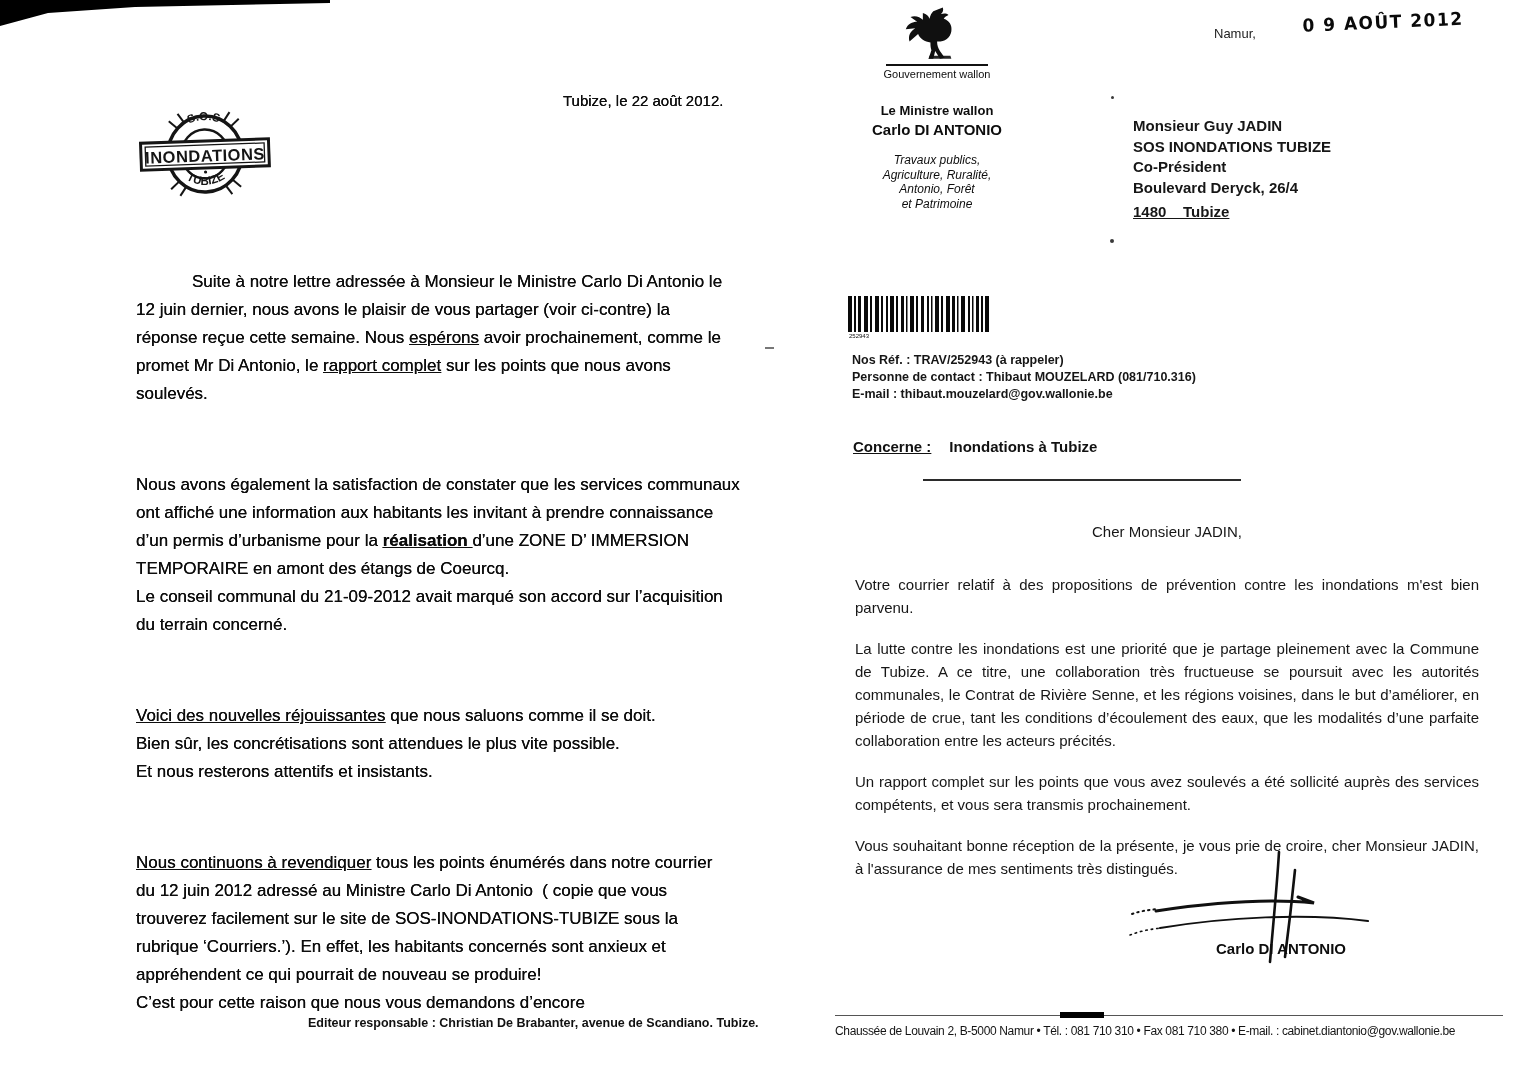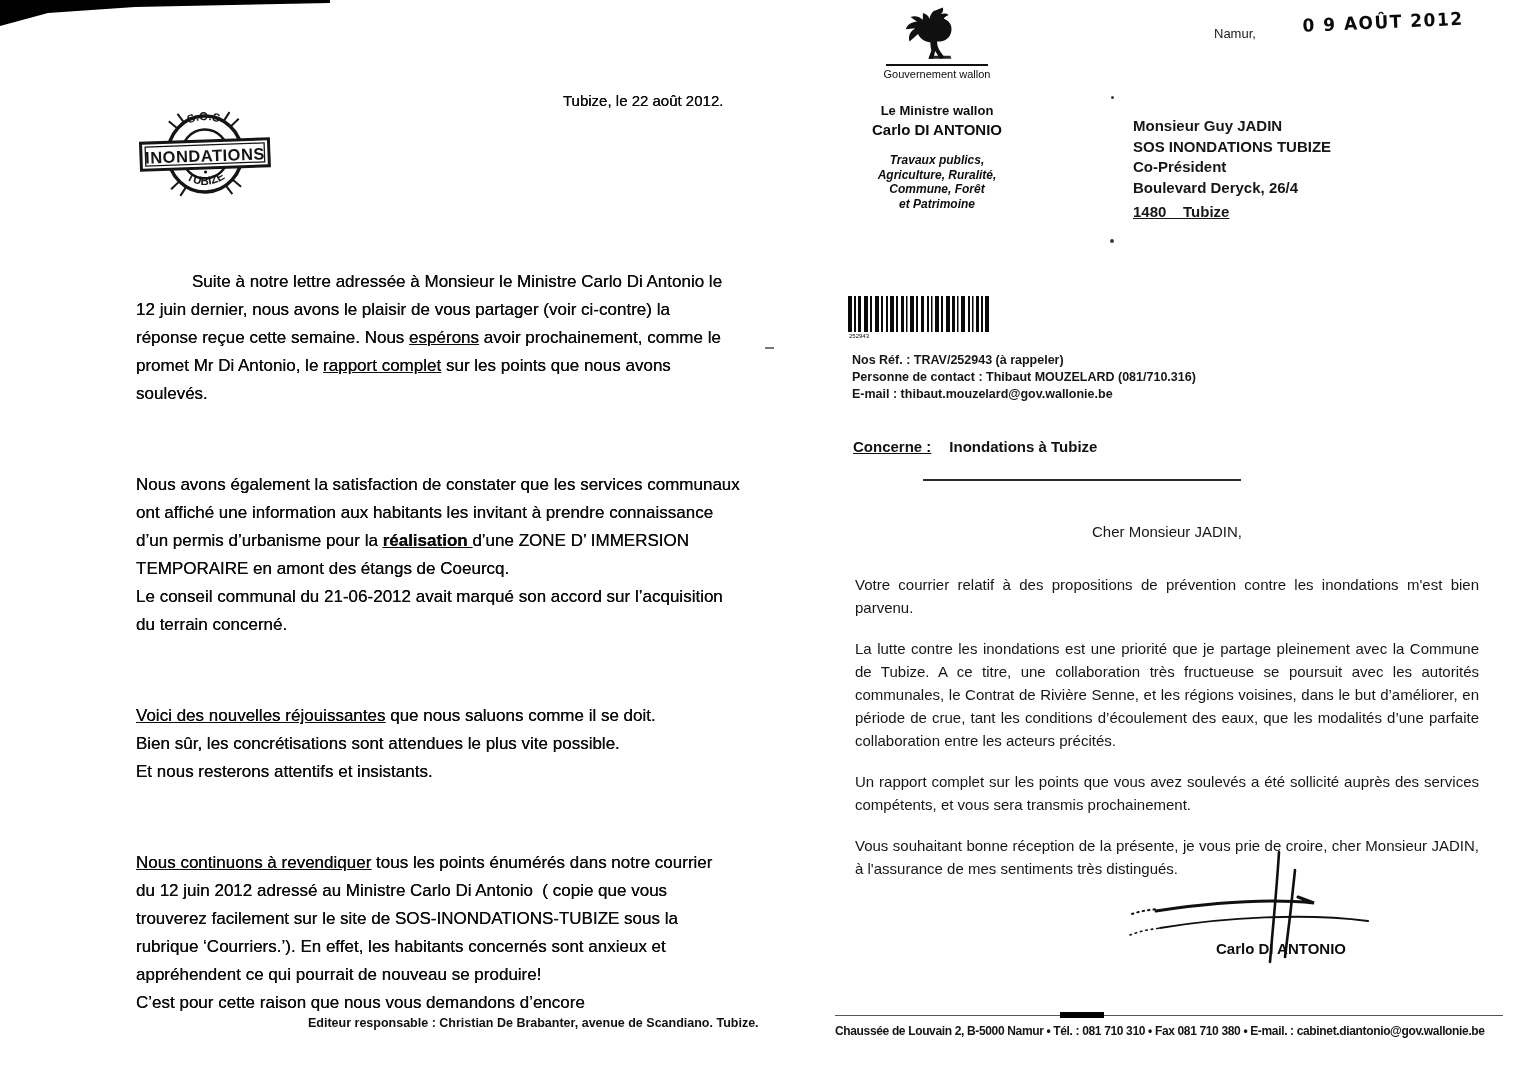--- a/index.html
+++ b/index.html
@@ -33,42 +33,42 @@
   .r-logo-rule{position:absolute;left:886px;top:64px;width:102px;height:2px;background:#111;}
   .r-logo-caption{position:absolute;left:878px;top:68px;width:118px;text-align:center;font-size:11px;color:#0e0e0e;}
   .r-place{position:absolute;left:1214px;top:26px;font-size:13px;color:#222;}
   .r-datestamp{
     position:absolute;left:1302px;top:15px;font-size:17px;font-weight:700;letter-spacing:1.5px;
     font-family:"DejaVu Sans",sans-serif;transform:rotate(-2.5deg) scaleY(1.05);transform-origin:left top;color:#0a0a0a;
   }
   .r-minister{position:absolute;left:853px;top:103px;width:168px;text-align:center;color:#0d0d0d;}
   .r-minister .rm1{font-size:13px;font-weight:700;}
   .r-minister .rm-name{font-size:15px;font-weight:700;margin-top:3px;}
-  .r-minister .rm-port{font-size:12px;font-weight:700;font-style:italic;line-height:14.5px;margin-top:15px;}
+  .r-minister .rm-port{font-size:12px;font-weight:400;font-style:italic;line-height:14.5px;margin-top:15px;}
   .r-recipient{position:absolute;left:1133px;top:116px;font-size:15px;font-weight:700;line-height:20.5px;color:#161616;}
   .r-recipient .city{margin-top:4px;text-decoration:underline;white-space:pre;}
   .r-barcode{position:absolute;left:848px;top:296px;}
   .r-barcode-num{position:absolute;left:849px;top:333px;font-size:6px;color:#111;}
   .r-refs{position:absolute;left:852px;top:352px;font-size:12.5px;font-weight:700;line-height:17px;color:#161616;}
   .r-subject{position:absolute;left:853px;top:438px;font-size:15px;font-weight:700;color:#111;}
   .r-subject .subj{margin-left:18px;}
   .r-subject-rule{position:absolute;left:923px;top:479px;width:318px;height:2px;background:#2b2b2b;}
   .r-body{
     position:absolute;left:855px;top:520px;width:624px;
     font-size:15px;line-height:23px;text-align:justify;color:#161616;
   }
   .r-body .salutation{margin:0 0 30px 0;text-align:center;}
   .r-body p{margin:0 0 18px 0;}
   .r-body p:last-child{margin-bottom:0;}
   .r-signature{position:absolute;left:1126px;top:850px;}
   .r-sign-name{position:absolute;left:1216px;top:940px;font-size:15px;font-weight:700;color:#0d0d0d;}
   .r-footer-rule{position:absolute;left:835px;top:1015px;width:668px;height:1px;background:#555;}
   .r-footer-rule-thick{position:absolute;left:1060px;top:1012px;width:44px;height:6px;background:#000;}
   .r-footer{
-    position:absolute;left:835px;top:1024px;width:684px;font-size:12px;font-weight:700;
+    position:absolute;left:835px;top:1024px;width:684px;font-size:12px;font-weight:400;
     letter-spacing:-0.35px;white-space:nowrap;color:#141414;
   }
 </style>
 </head>
 <body>
 
 <div>
 
   <div class="scan-artifact"></div>
 
@@ -109,21 +109,21 @@
     <div class="l-body">
       <p class="indent"><span>Suite à notre lettre adressée à Monsieur le Ministre Carlo Di Antonio le
 12 juin dernier, nous avons le plaisir de vous partager (voir ci-contre) la
 réponse reçue cette semaine. Nous </span><span class="u">espérons</span><span> avoir prochainement, comme le
 promet Mr Di Antonio, le </span><span class="u">rapport complet</span><span> sur les points que nous avons
 soulevés.</span></p>
       <p><span>Nous avons également la satisfaction de constater que les services communaux
 ont affiché une information aux habitants les invitant à prendre connaissance
 d’un permis d’urbanisme pour la </span><span class="u b">réalisation </span><span>d’une ZONE D’ IMMERSION
 TEMPORAIRE en amont des étangs de Coeurcq.
-Le conseil communal du 21-06-2012 avait marqué son accord sur l’acquisition
+Le conseil communal du 21-09-2012 avait marqué son accord sur l’acquisition
 du terrain concerné.</span></p>
       <p><span class="u">Voici des nouvelles réjouissantes</span><span> que nous saluons comme il se doit.
 Bien sûr, les concrétisations sont attendues le plus vite possible.
 Et nous resterons attentifs et insistants.</span></p>
       <p><span class="u">Nous continuons à revendiquer</span><span> tous les points énumérés dans notre courrier
 du 12 juin 2012 adressé au Ministre Carlo Di Antonio  ( copie que vous
 trouverez facilement sur le site de SOS-INONDATIONS-TUBIZE sous la
 rubrique ‘Courriers.’). En effet, les habitants concernés sont anxieux et
 appréhendent ce qui pourrait de nouveau se produire!
 C’est pour cette raison que nous vous demandons d’encore </span></p>
@@ -146,21 +146,21 @@
 
     <div class="r-place">Namur,</div>
     <div class="r-datestamp">0 9 AOÛT 2012</div>
 
     <div class="r-minister">
       <div class="rm1">Le Ministre wallon</div>
       <div class="rm-name">Carlo DI ANTONIO</div>
       <div class="rm-port">
         <div>Travaux publics,</div>
         <div>Agriculture, Ruralité,</div>
-        <div>Commune, Forêt</div>
+        <div>Antonio, Forêt</div>
         <div>et Patrimoine</div>
       </div>
     </div>
 
     <div class="r-recipient">
       <div>Monsieur Guy JADIN</div>
       <div>SOS INONDATIONS TUBIZE</div>
       <div>Co-Président</div>
       <div>Boulevard Deryck, 26/4</div>
       <div class="city">1480    Tubize</div>

